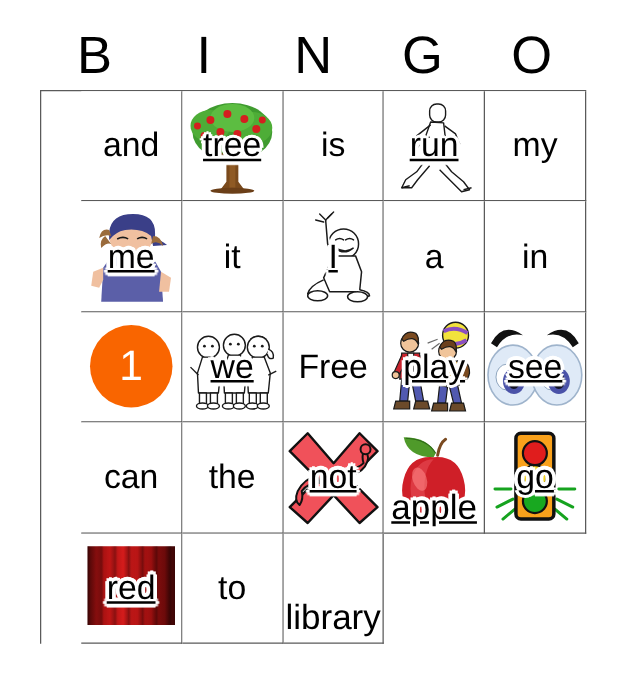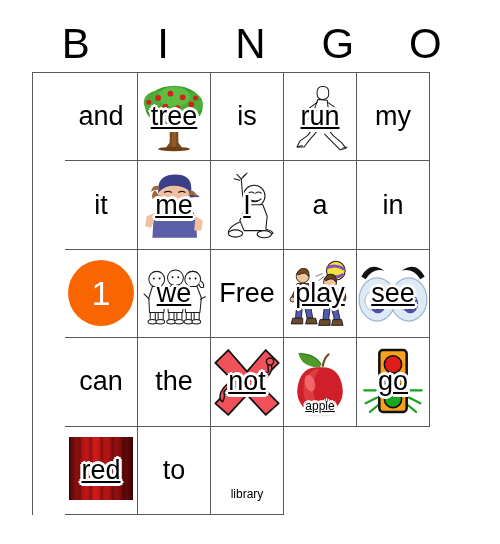--- a/index.html
+++ b/index.html
@@ -39,21 +39,21 @@
     color: #000;
     font-weight: 400;
     letter-spacing: 0px;
   }
 
   
   .bingo-grid {
     position: absolute;
     left: 32px;
     top: 72px;
-    width: 398px;
+    width: 437px;
     height: 443px;
     border-left: 1px solid #5a5a5a;
     border-top: 1px solid #5a5a5a;
     box-sizing: border-box;
     display: grid;
     grid-template-columns: repeat(5, 1fr);
     grid-template-rows: repeat(5, 1fr);
     padding-left: 32px;
   }
   .cell {
@@ -77,21 +77,21 @@
   .cell-label {
     position: relative;
     z-index: 5;
     font-size: 27px;
     line-height: 1;
     color: #000;
     text-align: center;
     white-space: nowrap;
   }
   .cell-label.small {
-    font-size: 12px;
+    font-size: 28px;
     margin-top: 48px;
   }
   .cell-label.outlined {
     color: #000;
     text-shadow:
       -2px -2px 0 #fff,  0px -2px 0 #fff,  2px -2px 0 #fff,
       -2px  0px 0 #fff,                    2px  0px 0 #fff,
       -2px  2px 0 #fff,  0px  2px 0 #fff,  2px  2px 0 #fff,
       -3px  0px 0 #fff,  3px  0px 0 #fff,
        0px -3px 0 #fff,  0px  3px 0 #fff;
@@ -195,39 +195,39 @@
         </g>
       </svg>
       <span class="cell-label outlined">run</span>
     </div>
 
     <div class="cell">
       <span class="cell-label">my</span>
     </div>
 
     <div class="cell">
-      <span class="cell-label">it</span>
-    </div>
-
-    <div class="cell">
       <svg class="art" viewBox="0 0 100 100">
         <path d="M22 62 L30 50 L52 46 L72 52 L80 66 L82 96 L20 96 Z" fill="#5b5fa8"></path>
         <path d="M30 50 L50 47 L68 53 L70 70 L32 70 Z" fill="#6a6eb8"></path>
         <ellipse cx="50" cy="30" rx="22" ry="21" fill="#f0c0a0"></ellipse>
         <path d="M28 26 Q30 8 52 8 Q74 8 74 27 L74 33 Q80 34 86 39 L72 40 L70 30 Q60 22 44 24 Q34 26 28 34 Z" fill="#3a3f88"></path>
         <path d="M28 24 Q20 22 18 32 Q24 28 30 30 Z" fill="#9a6b3c"></path>
         <path d="M24 30 Q18 34 20 42 Q26 36 30 38 Z" fill="#9a6b3c"></path>
         <path d="M72 30 Q80 30 82 40 Q76 34 70 38 Z" fill="#9a6b3c"></path>
         <path d="M36 33 Q42 30 47 33" stroke="#1a1a1a" stroke-width="1.6" fill="none"></path>
         <path d="M56 33 Q61 30 66 33" stroke="#1a1a1a" stroke-width="1.6" fill="none"></path>
         <path d="M40 42 Q50 50 62 42" stroke="#1a1a1a" stroke-width="1.6" fill="none"></path>
         <path d="M22 62 L12 66 L10 80 L18 82 L22 74 Z" fill="#f0c0a0"></path>
         <path d="M80 66 L90 72 L88 86 L78 86 Z" fill="#f0c0a0"></path>
       </svg>
       <span class="cell-label outlined">me</span>
+    </div>
+
+    <div class="cell">
+      <span class="cell-label">it</span>
     </div>
 
     <div class="cell">
       <svg class="art" viewBox="0 0 100 100">
         <g fill="#ffffff" stroke="#1a1a1a" stroke-width="1.5" stroke-linejoin="round">
           <circle cx="60" cy="38" r="15"></circle>
           <path d="M50 50 L40 72 L46 86 L76 86 L78 66 L72 50 Z"></path>
           <path d="M50 52 L44 38 L42 14"></path>
           <path d="M40 74 Q26 80 24 88 Q30 94 44 90"></path>
           <path d="M76 84 Q86 86 86 90 Q78 94 66 90"></path>

